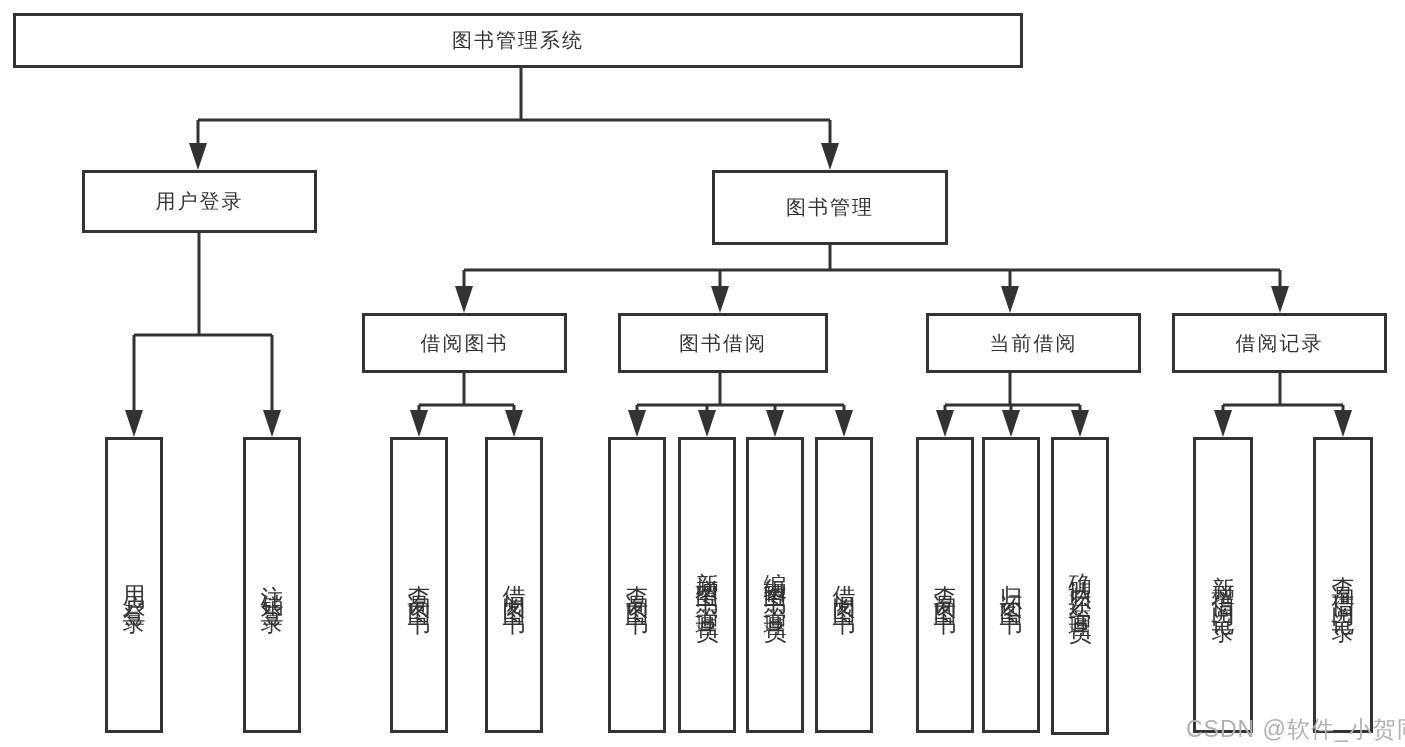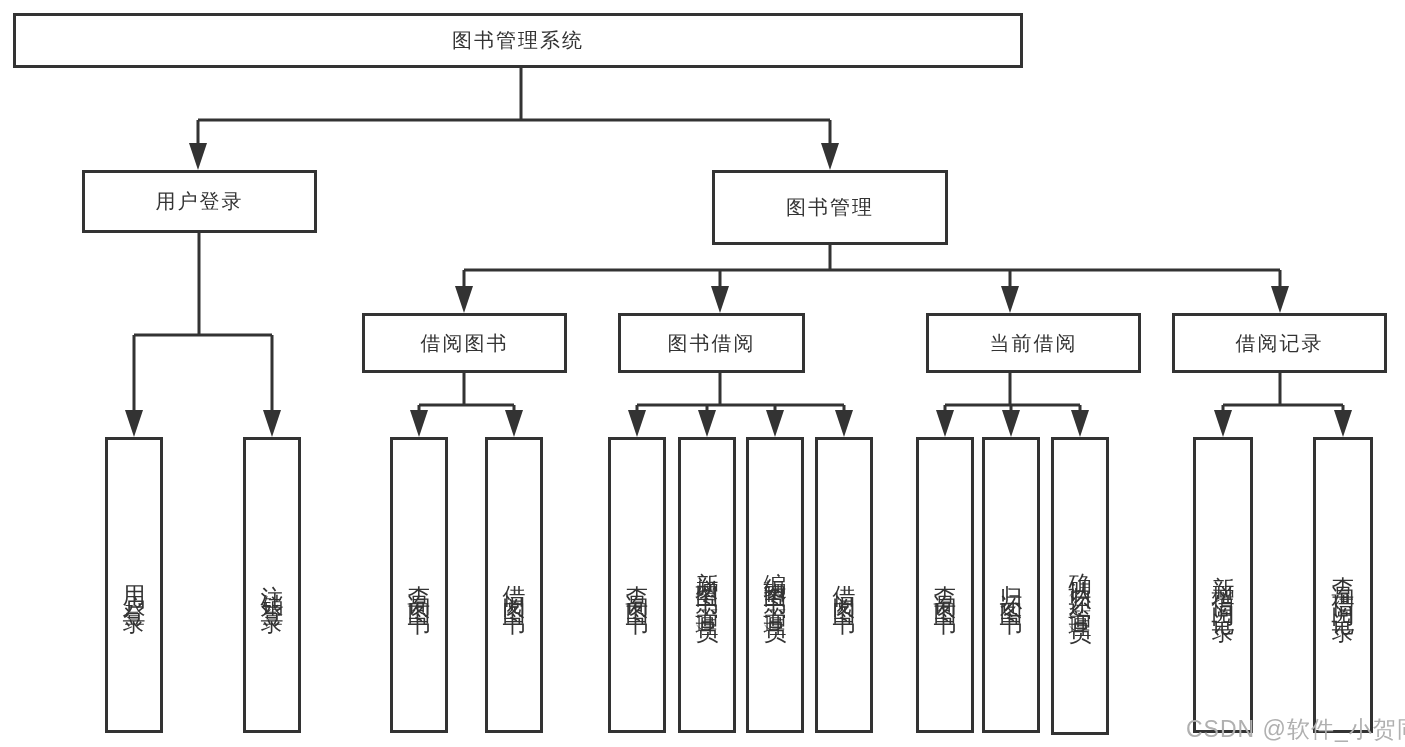--- a/index.html
+++ b/index.html
@@ -100,21 +100,21 @@
   <div class="node hbox" style="left:82px; top:170px; width:235px; height:63px;">
     <span>用户登录</span>
   </div>
   <div class="node hbox" style="left:712px; top:170px; width:236px; height:75px;">
     <span>图书管理</span>
   </div>
 
   <div class="node hbox" style="left:362px; top:313px; width:205px; height:60px;">
     <span>借阅图书</span>
   </div>
-  <div class="node hbox" style="left:618px; top:313px; width:187px; height:60px;">
+  <div class="node hbox" style="left:618px; top:313px; width:210px; height:60px;">
     <span>图书借阅</span>
   </div>
   <div class="node hbox" style="left:902px; top:313px; width:215px; height:60px;margin-left:24px;">
     <span>当前借阅</span>
   </div>
   <div class="node hbox" style="left:1172px; top:313px; width:215px; height:60px;">
     <span>借阅记录</span>
   </div>
 
   <div class="node vbox" style="left:105px; top:437px; width:58px; height:296px;">

